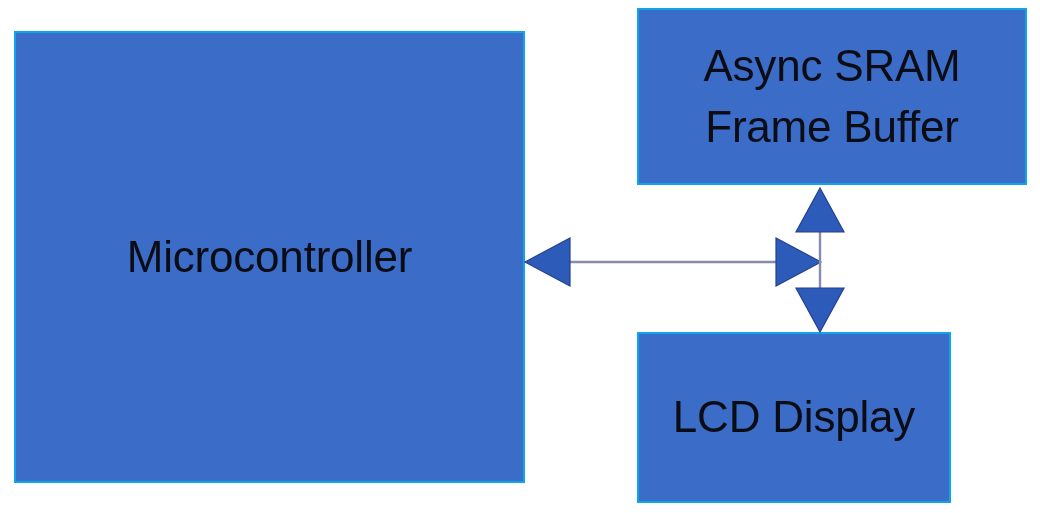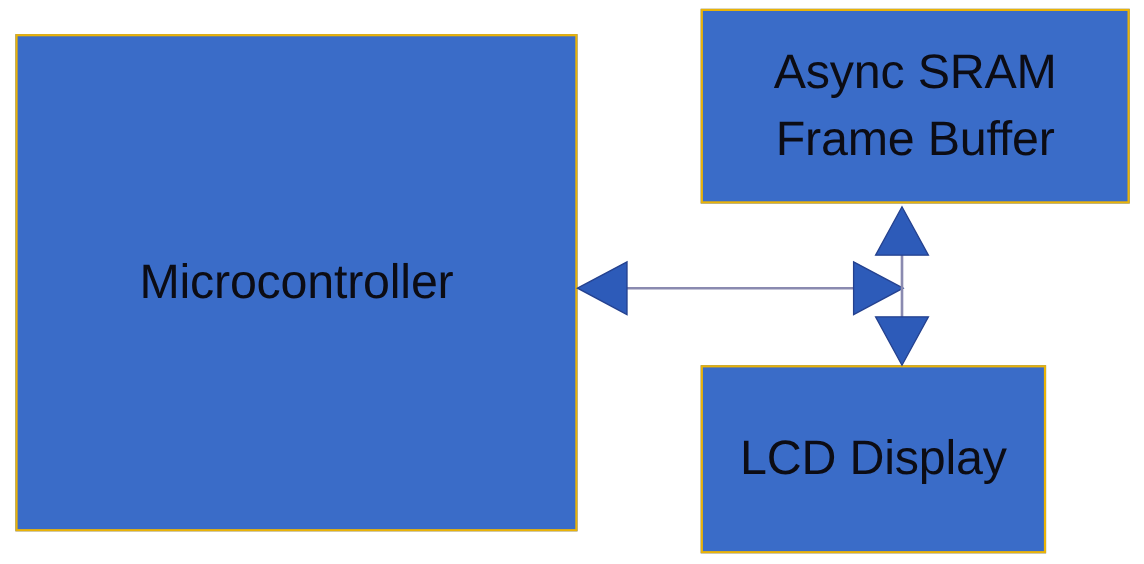--- a/index.html
+++ b/index.html
@@ -12,21 +12,21 @@
     width: 1040px;
     height: 513px;
     background: #ffffff;
     overflow: hidden;
     font-family: "Liberation Sans", sans-serif;
   }
   .block {
     position: absolute;
     box-sizing: border-box;
     background: #3a6cc8;
-    border: 2px solid #eab308;
+    border: 2px solid #0ea5e9;
     display: flex;
     align-items: center;
     justify-content: center;
     text-align: center;
     color: #0c0c14;
     font-size: 44px;
     line-height: 1.38;
     font-weight: 400;
     letter-spacing: -0.2px;
     white-space: pre-line;

